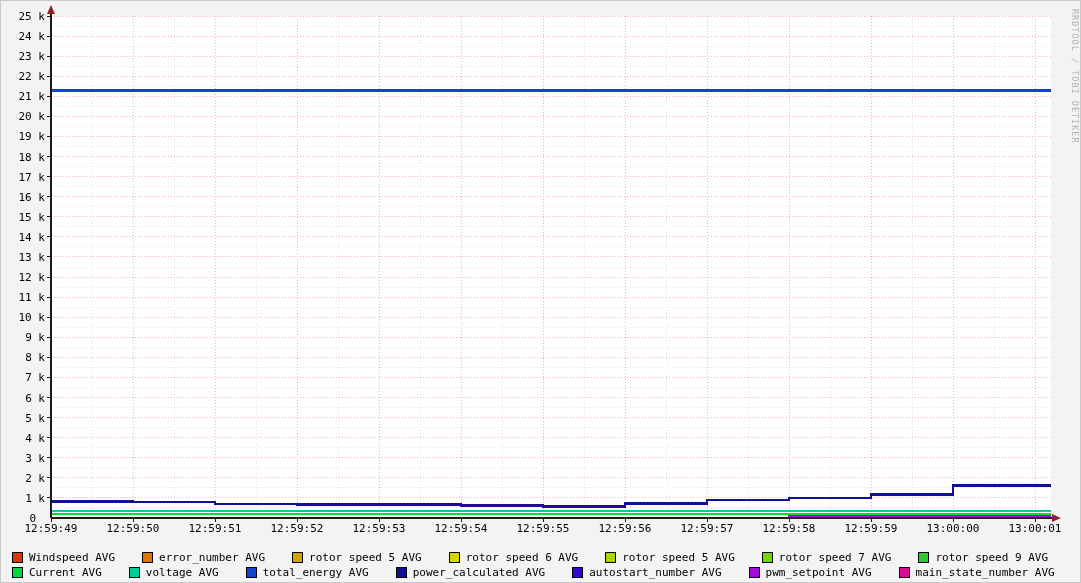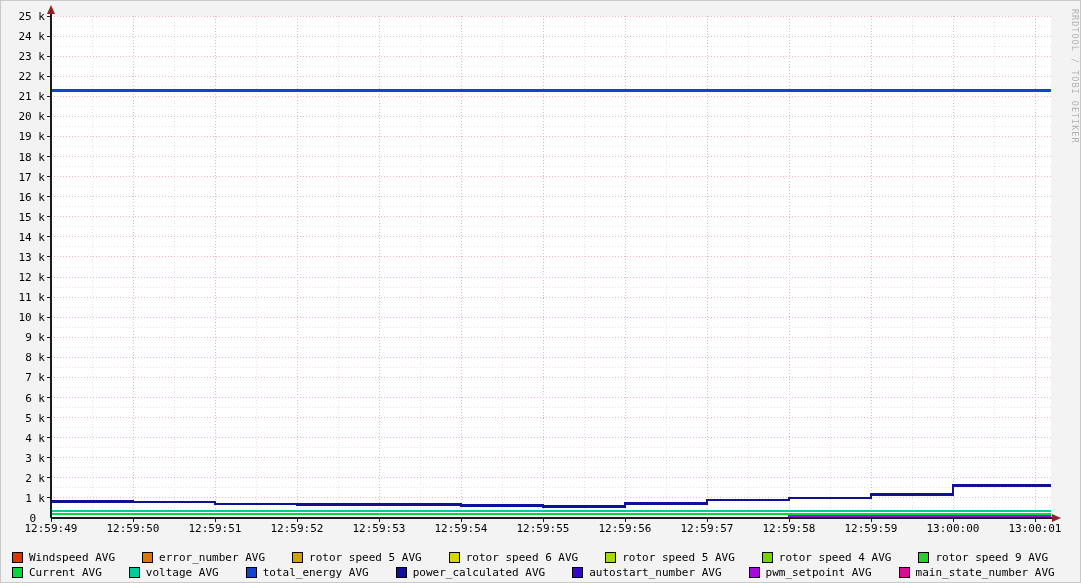--- a/index.html
+++ b/index.html
@@ -229,21 +229,21 @@
         <span class="legend-item">
           <span class="legend-swatch" style="background: rgb(214, 214, 0);"></span>
           <span>rotor speed 6 AVG</span>
         </span>
         <span class="legend-item">
           <span class="legend-swatch" style="background: rgb(166, 217, 0);"></span>
           <span>rotor speed 5 AVG</span>
         </span>
         <span class="legend-item">
           <span class="legend-swatch" style="background: rgb(115, 214, 0);"></span>
-          <span>rotor speed 4 AVG</span>
+          <span>rotor speed 7 AVG</span>
         </span>
         <span class="legend-item">
           <span class="legend-swatch" style="background: rgb(47, 204, 47);"></span>
           <span>rotor speed 9 AVG</span>
         </span>
       </div>
       <div class="legend-row">
         <span class="legend-item">
           <span class="legend-swatch" style="background: rgb(0, 217, 58);"></span>
           <span>Current AVG</span>

